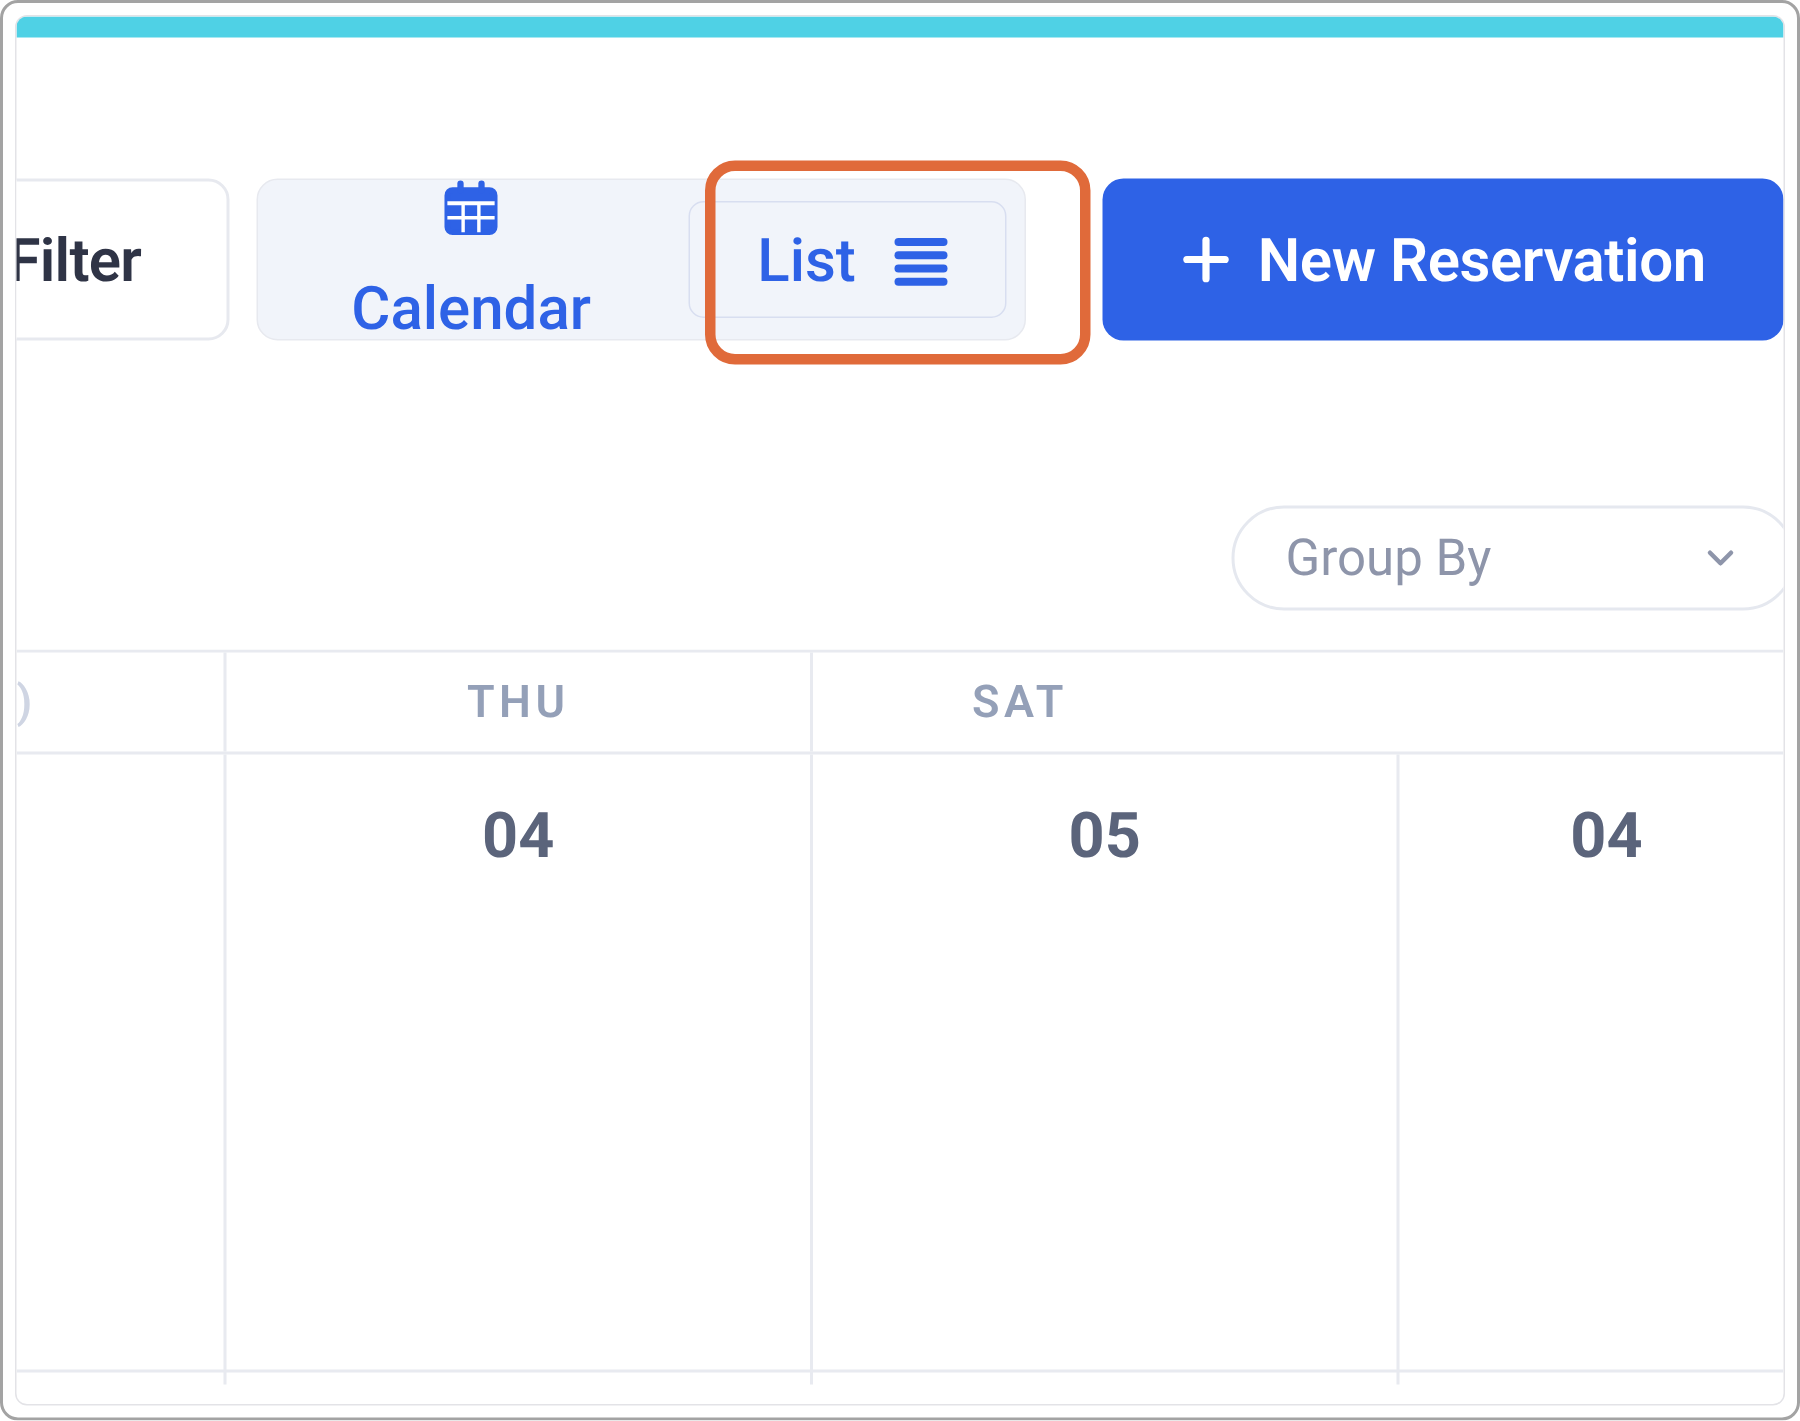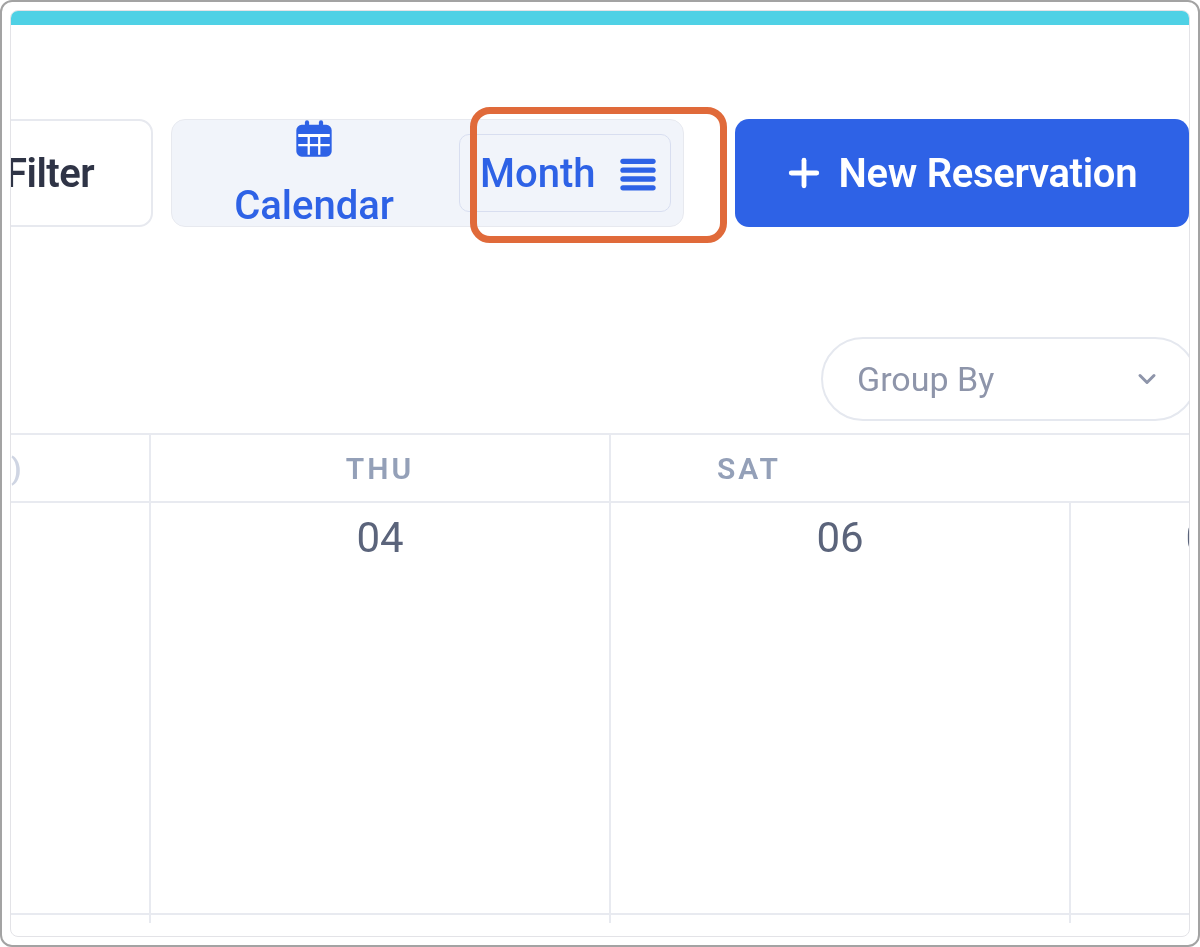--- a/index.html
+++ b/index.html
@@ -14,32 +14,32 @@
     .btn-filter { width:192px; background:#fff; border:2px solid #e7e9ef; color:#2f3446; font-weight:600; padding-left:40px; justify-content:flex-start; letter-spacing:-0.5px; }
     .cal-list-wrap { display:flex; background:#f1f4fa; border:1px solid #e7e9ef; border-radius:14px; overflow:hidden; position:relative; height:108px; }
     .btn-seg { background:transparent; border:none; color:#2e62e6; height:100%; display:flex; align-items:center; gap:22px; }
     .btn-cal { width:290px; justify-content:center;flex-direction:column; }
     .btn-list { width:230px; justify-content:center; }
     .list-inner { position:absolute; top:14px; bottom:14px; right:12px; width:212px; border:1px solid #d8def0; border-radius:10px; pointer-events:none; }
     .highlight-box { position:absolute; border:7px solid #e06a3a; border-radius:20px; pointer-events:none; z-index:10; }
     .btn-primary { width:462px; background:#2e62e6; color:#fff; font-weight:600; letter-spacing:-0.3px;margin-left:33px; }
 
     .controls-row { position:absolute; top:326px; right:-8px; display:flex; gap:22px; }
-    .select { height:84px; border:2px solid #e5e8ef; border-radius:42px; background:#fff; display:flex; align-items:center; padding:0 34px; font-size:34px; cursor:pointer; }
+    .select { height:70px; border:2px solid #e5e8ef; border-radius:42px; background:#fff; display:flex; align-items:center; padding:0 34px; font-size:34px; cursor:pointer; }
     .groupby { width:376px; color:#8e95aa; justify-content:space-between; }
     .month { width:180px; color:#2f3446; font-weight:500; justify-content:flex-start; padding-left:44px; border-top-right-radius:0; border-bottom-right-radius:0; }
 
     .grid { position:absolute; top:422px; left:0; right:0; bottom:0; overflow:hidden; }
     .head-row { display:flex; height:70px; border-top:2px solid #e8eaf0; border-bottom:2px solid #e8eaf0; }
     .head-cell { flex:0 0 auto; border-left:2px solid #e8eaf0; display:flex; align-items:center; justify-content:center; color:#94a0b8; font-size:30px; font-weight:600; letter-spacing:3px; }
     .body-row { display:flex; height:420px; }
-    .body-cell { flex:0 0 auto; border-left:2px solid #e8eaf0; padding-top:10px; text-align:center; color:#5b647b; font-size:42px; font-weight:400; }
+    .body-cell { flex:0 0 auto; border-left:2px solid #e8eaf0; padding-top:30px; text-align:center; color:#5b647b; font-size:42px; font-weight:700; }
     .body-sep { position:absolute; left:0; right:0; height:2px; background:#e8eaf0; }
     .c0 { width:138px; border-left:none; }
-    .c { width:460px; }
+    .c { width:391px; }
     .cL { width:278px; }
     .head-cell.c0 { color:#cfd5e3; justify-content:flex-start; padding-left:0; }
     .icon svg { display:block; }
   </style>
 </head>
 <body>
 
 <div class="frame">
   <div class="inner">
     <div class="topbar"></div>
@@ -58,21 +58,21 @@
               <line x1="8" y1="5" x2="8" y2="2.5" stroke="#2e62e6" stroke-width="2.4" stroke-linecap="round"></line>
               <line x1="16" y1="5" x2="16" y2="2.5" stroke="#2e62e6" stroke-width="2.4" stroke-linecap="round"></line>
               <line x1="9" y1="10" x2="9" y2="21" stroke="#fff" stroke-width="1.3"></line>
               <line x1="15" y1="10" x2="15" y2="21" stroke="#fff" stroke-width="1.3"></line>
               <line x1="3" y1="15.5" x2="21" y2="15.5" stroke="#fff" stroke-width="1.3"></line>
             </svg>
           </span>
           <span>Calendar</span>
         </div>
         <div class="btn btn-seg btn-list">
-          <span>Month</span>
+          <span>List</span>
           <span class="icon">
             <svg width="42" height="40" viewBox="0 0 24 24">
               <line x1="3" y1="5" x2="21" y2="5" stroke="#2e62e6" stroke-width="3.2" stroke-linecap="round"></line>
               <line x1="3" y1="10.3" x2="21" y2="10.3" stroke="#2e62e6" stroke-width="3.2" stroke-linecap="round"></line>
               <line x1="3" y1="15.6" x2="21" y2="15.6" stroke="#2e62e6" stroke-width="3.2" stroke-linecap="round"></line>
               <line x1="3" y1="20.9" x2="21" y2="20.9" stroke="#2e62e6" stroke-width="3.2" stroke-linecap="round"></line>
             </svg>
           </span>
         </div>
         <div class="list-inner"></div>
@@ -107,21 +107,21 @@
         <div class="head-cell c0">)</div>
         <div class="head-cell c">THU</div>
         <div class="head-cell cL">SAT</div>
       </div>
       <div class="body-row">
         <div class="body-cell c0"></div>
         <div class="body-cell c">
           <span>04</span>
         </div>
         <div class="body-cell c">
-          <span>06</span>
+          <span>05</span>
         </div>
         <div class="body-cell cL">
           <span>04</span>
         </div>
       </div>
       <div class="body-sep" style="top:480px;"></div>
     </div>
   </div>
 </div>
 

